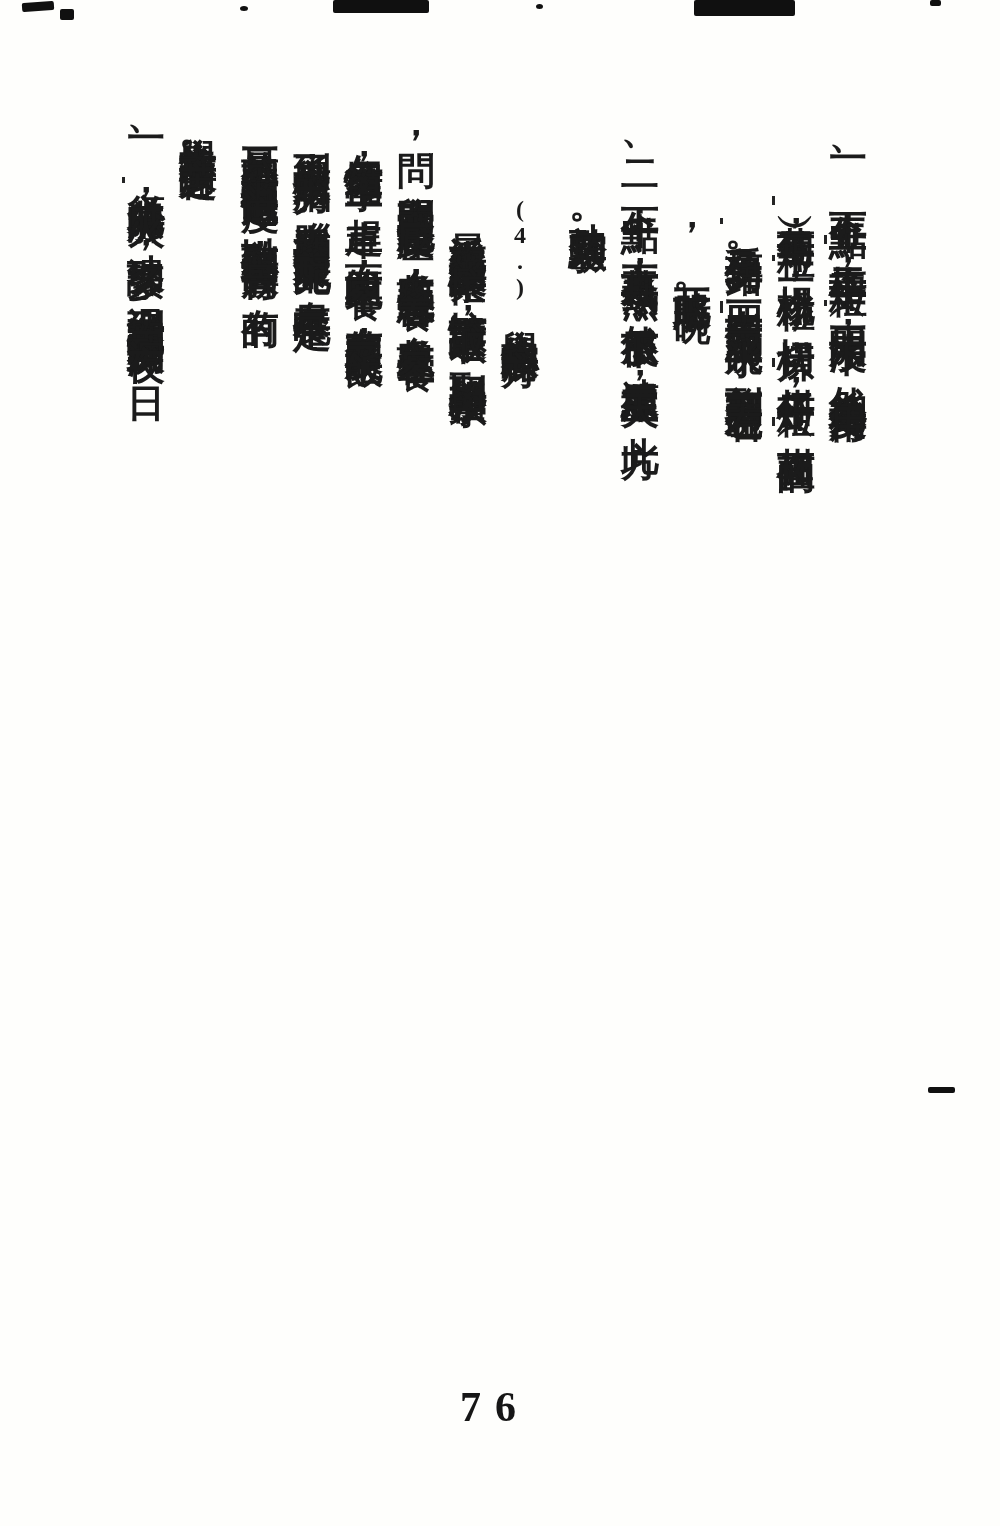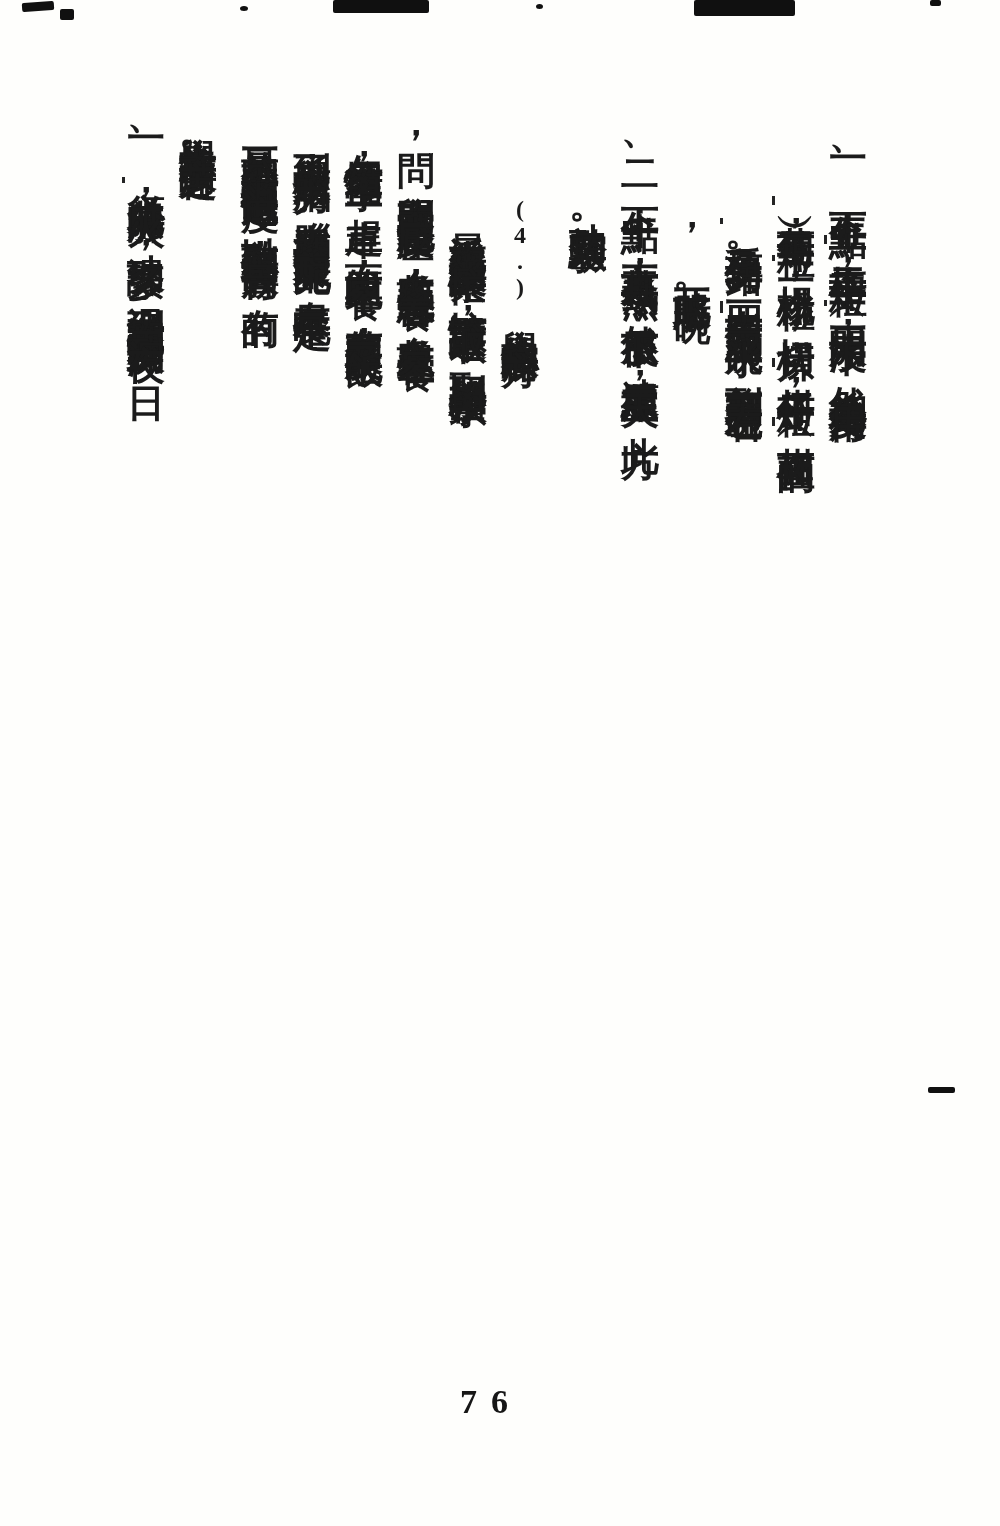--- a/index.html
+++ b/index.html
@@ -34,21 +34,21 @@
   
   .num{
     text-orientation:upright;
     font-size:24px;
     letter-spacing:0;
     line-height:52px;
   }
   .page-number{
     position:absolute;
     left:460px;top:1383px;
-    font-size:34px;
+    font-size:42px;
     font-weight:600;
     letter-spacing:14px;
     color:#161616;
   }
   
   .artifact{position:absolute;background:#101010;border-radius:2px;}
   .a1{left:22px;top:2px;width:32px;height:9px;transform:rotate(-4deg);}
   .a2{left:60px;top:9px;width:14px;height:11px;}
   .a3{left:240px;top:6px;width:8px;height:5px;border-radius:50%;}
   .a4{left:333px;top:0;width:96px;height:13px;}

